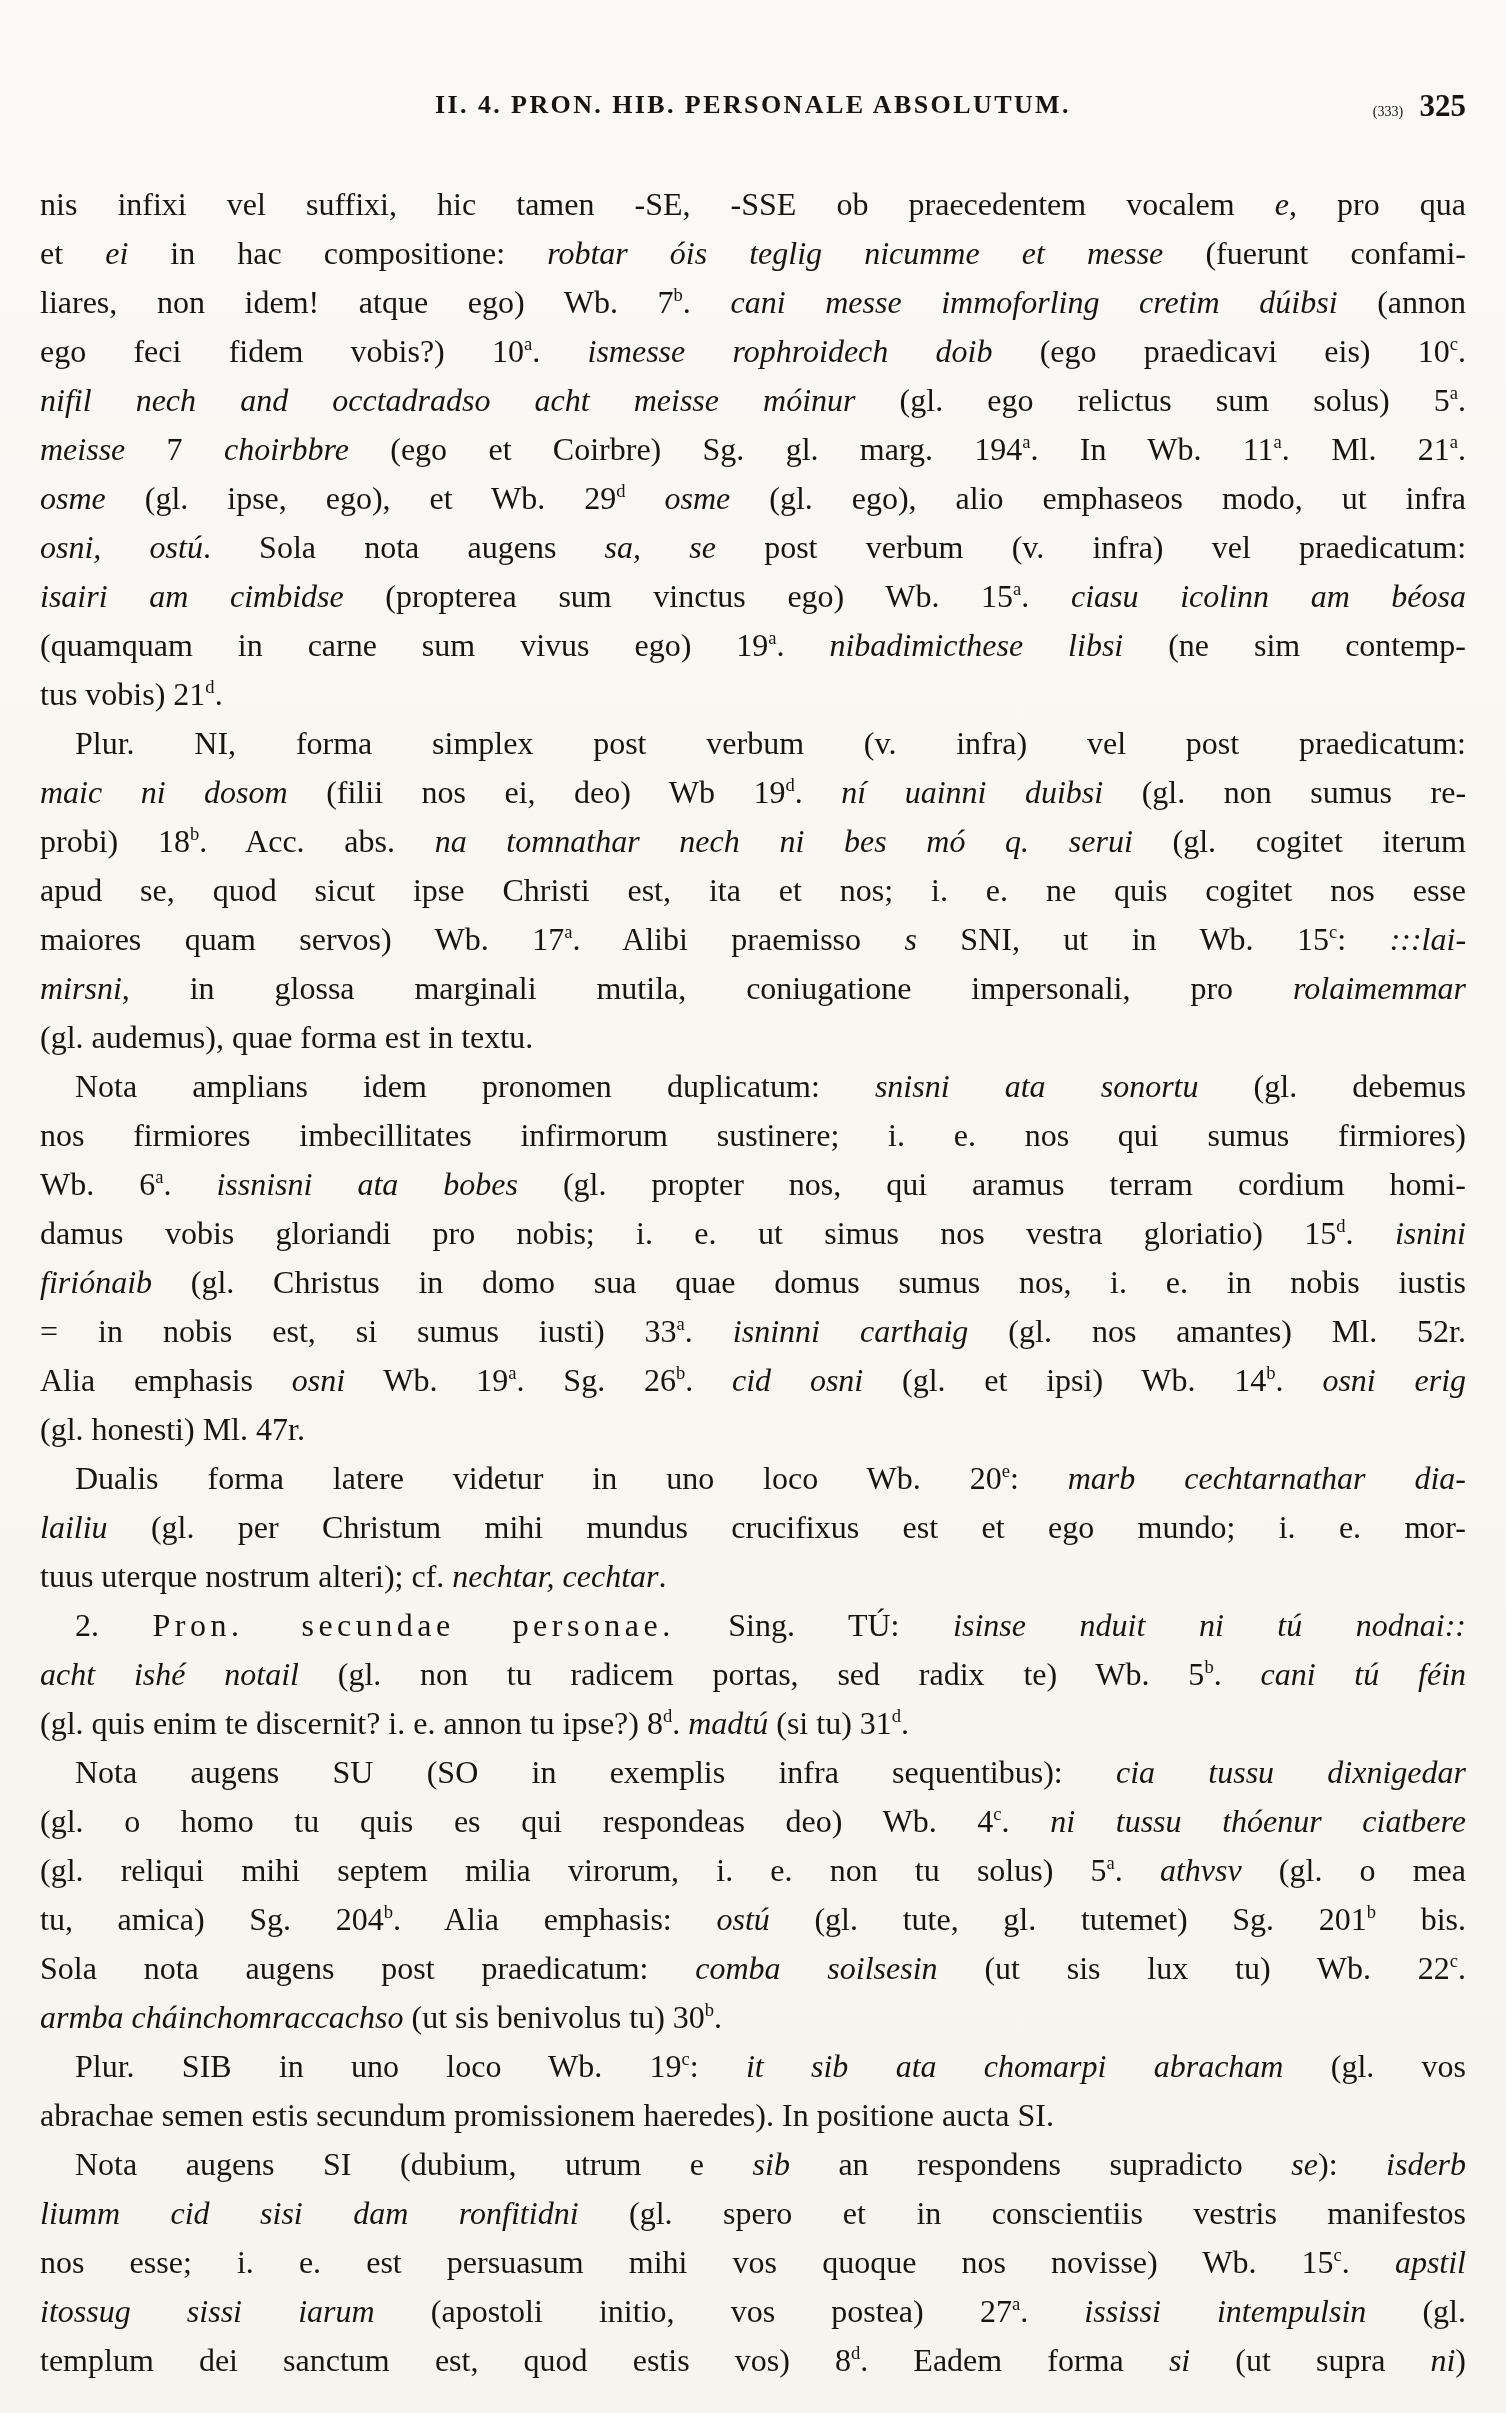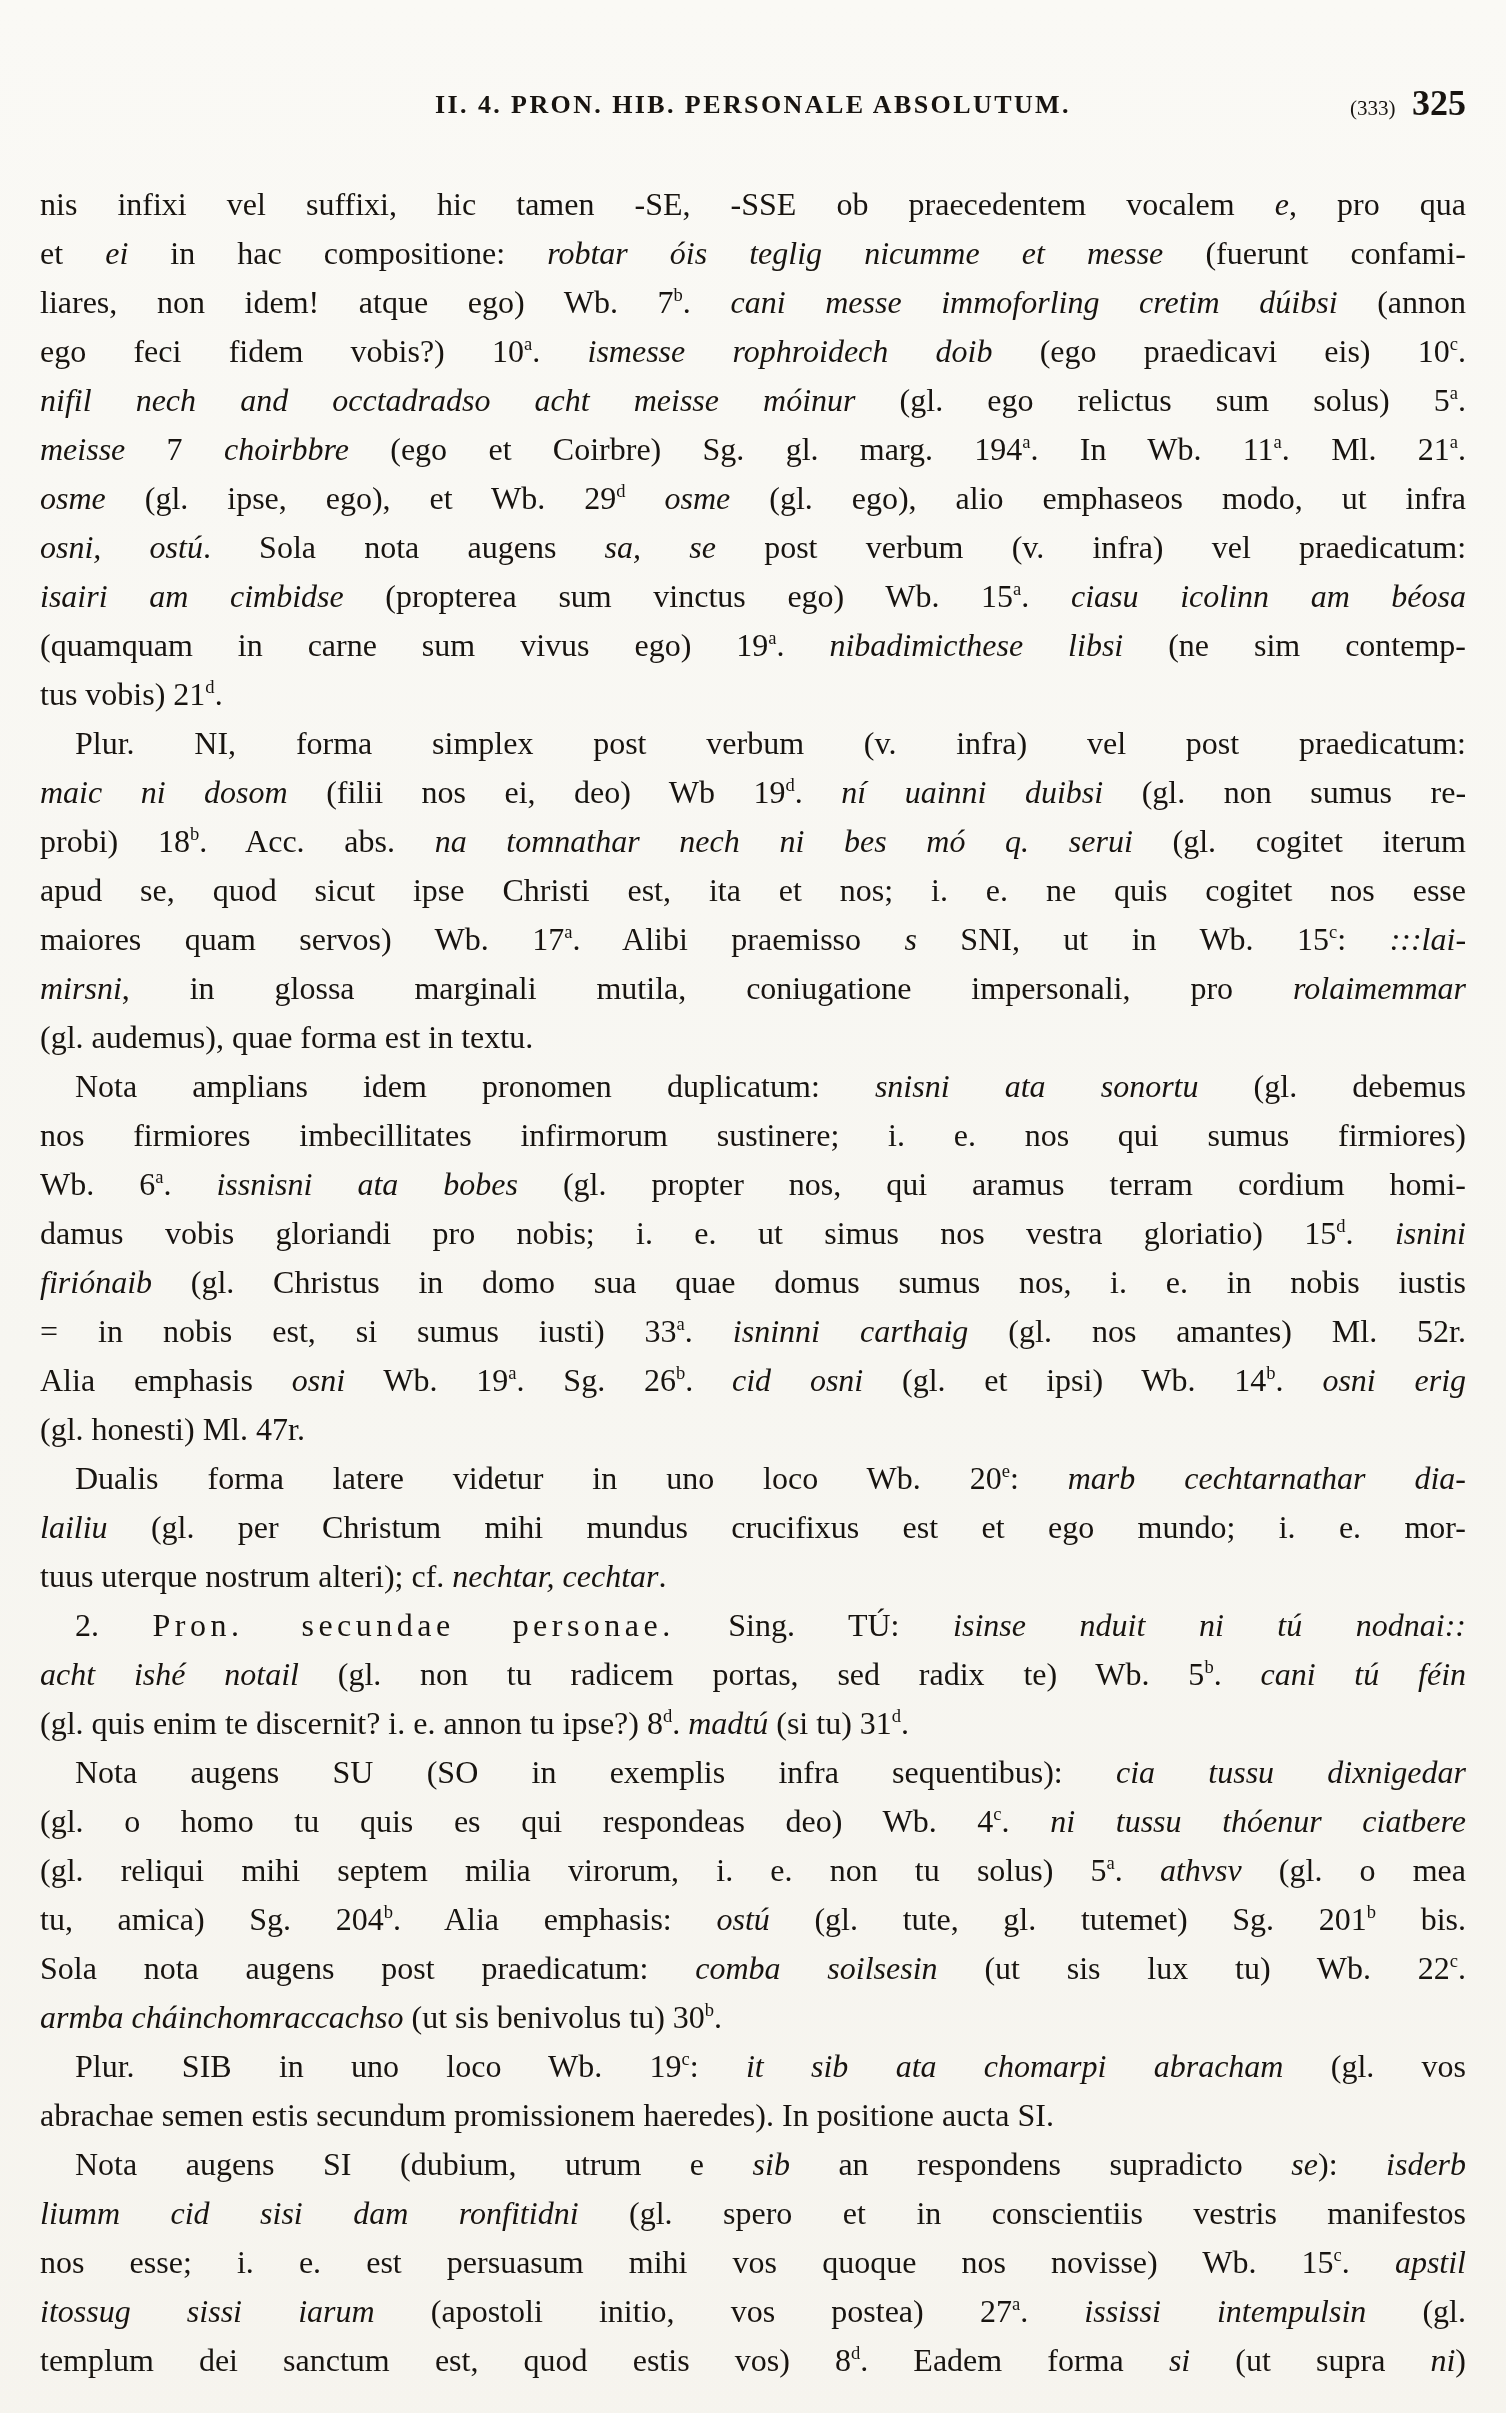--- a/index.html
+++ b/index.html
@@ -29,25 +29,25 @@
     letter-spacing: 2.4px;
     white-space: nowrap;
   }
   .header-right {
     position: absolute;
     right: 0;
     bottom: 0;
     white-space: nowrap;
   }
   .col-ref {
-    font-size: 21px;
+    font-size: 14px;
     margin-right: 16.4px;
   }
   .page-num {
-    font-size: 36px;
+    font-size: 31px;
     font-weight: 700;
   }
   .page-body {
     position: absolute;
     top: 180px;
     left: 40px;
     right: 40px;
     font-size: 32px;
     line-height: 49px;
   }

